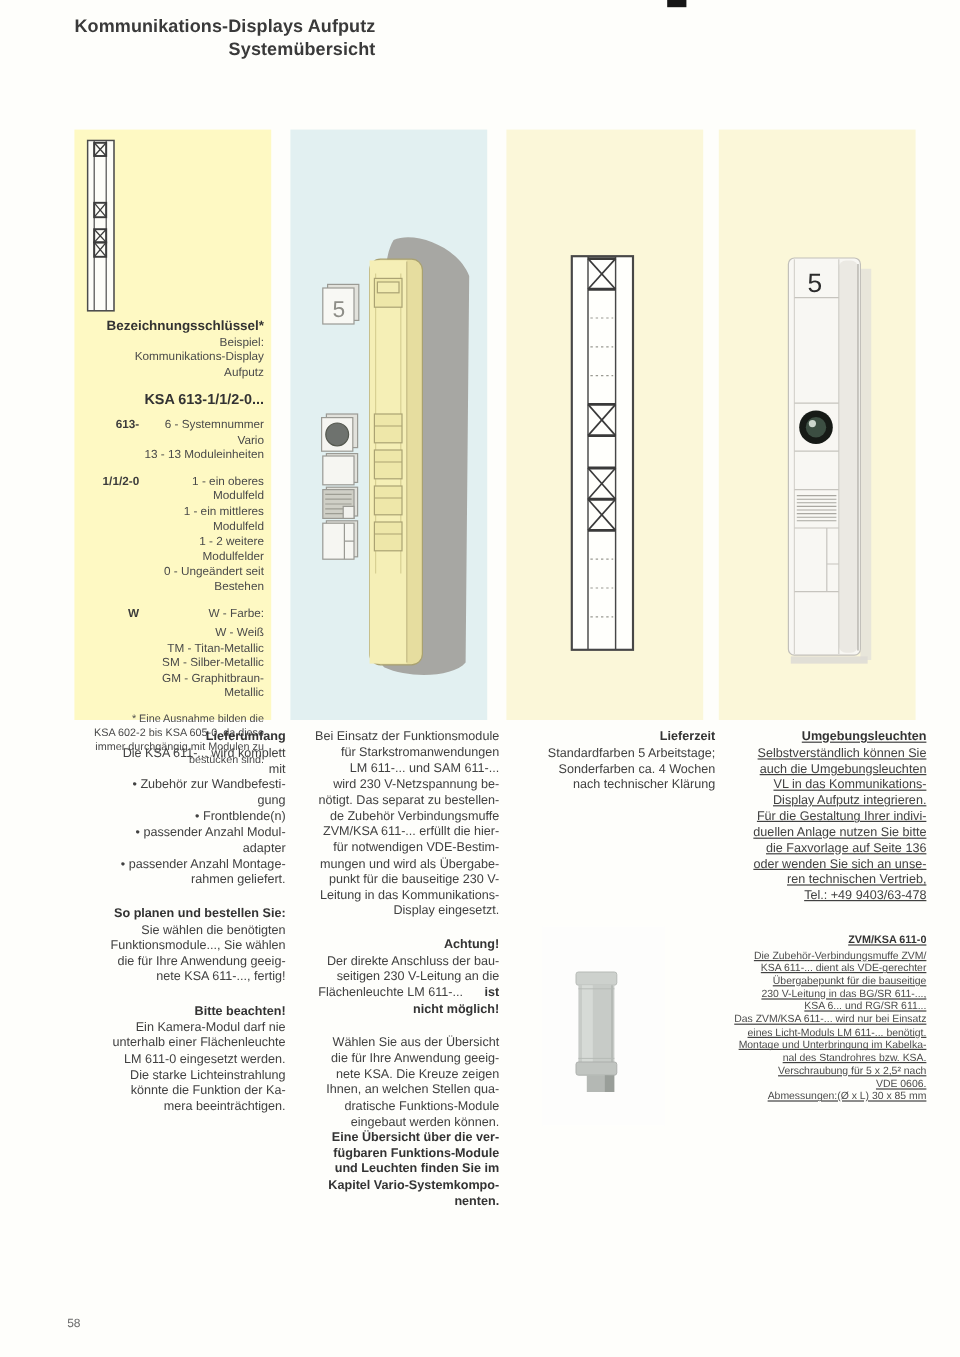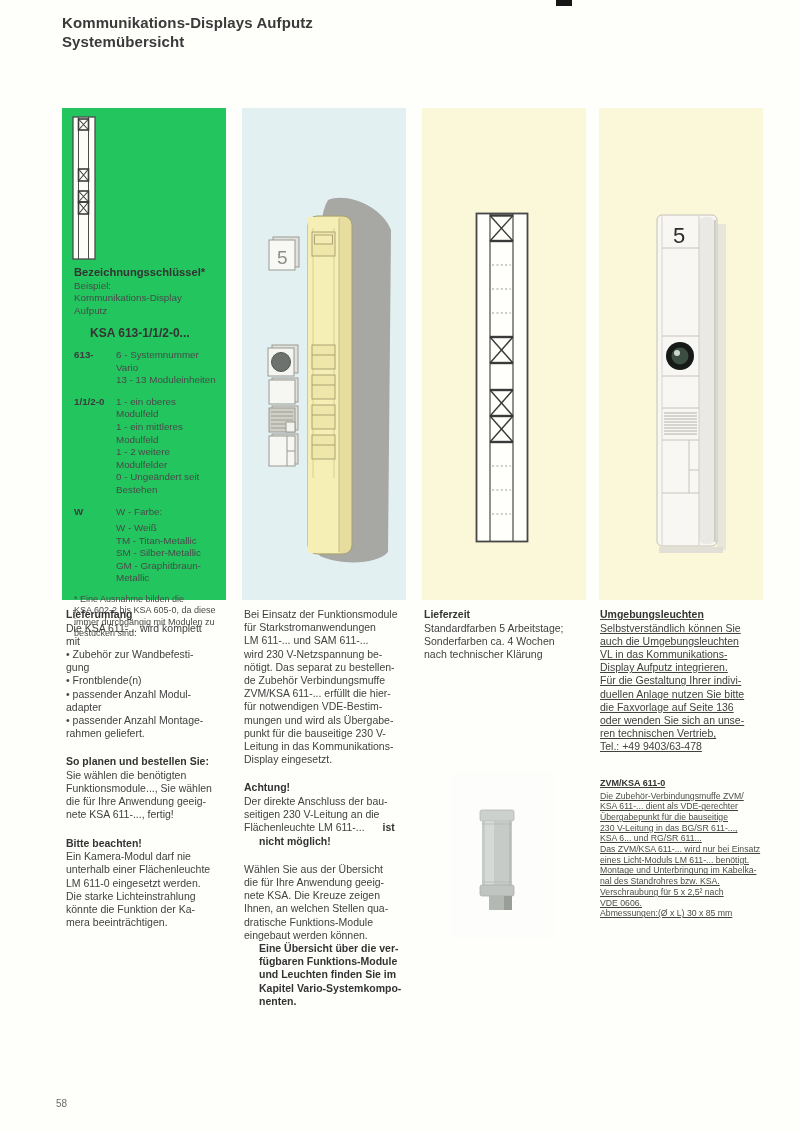--- a/index.html
+++ b/index.html
@@ -1,25 +1,25 @@
 <!DOCTYPE html>
 <html><head>
 <meta charset="utf-8">
 <style>
   * { margin:0; padding:0; box-sizing:border-box; }
   body { background:#ffffff; font-family:"Liberation Sans", sans-serif; }
-  .page { position:relative; width:800px; height:1131px; background:#fefefb; overflow:hidden; color:#3f3f3f; }
+  .page { position:relative; width:800px; height:1131px; background:#fefefb; overflow:hidden; color:#3f3f3f;text-align:right; }
 
   .print-mark { position:absolute; left:556px; top:0; width:16px; height:6px; background:#161616; }
 
   .header { position:absolute; left:62px; top:14px; }
   .header div { font-size:15px; font-weight:bold; color:#3a3a3a; line-height:18.5px; letter-spacing:.1px; }
 
   .panel { position:absolute; top:108px; width:164px; height:492px; }
-  .panel-1 { left:62px;  background:#22c55e;padding-left:44px; }
+  .panel-1 { left:62px;  background:#fef9c3;padding-left:44px; }
   .panel-2 { left:242px; background:#e2f0f1; }
   .panel-3 { left:422px; background:#fbf7d9; }
   .panel-4 { left:599px; background:#fbf7d9; }
 
   
   .keytext { position:absolute; left:12px; top:158px; width:146px; font-size:9.8px; line-height:12.6px; color:#4a4a4a; }
   .keytext .kp-head { font-size:11.2px; font-weight:bold; color:#333; margin-bottom:1px; }
   .keytext .kp-code { font-size:12px; font-weight:bold; color:#333; margin:10px 0 9px 16px; }
   .kp-row { display:flex; margin-bottom:9px; }
   .kp-row .kp-key { width:42px; flex:0 0 42px; font-weight:bold; color:#3c3c3c; }

